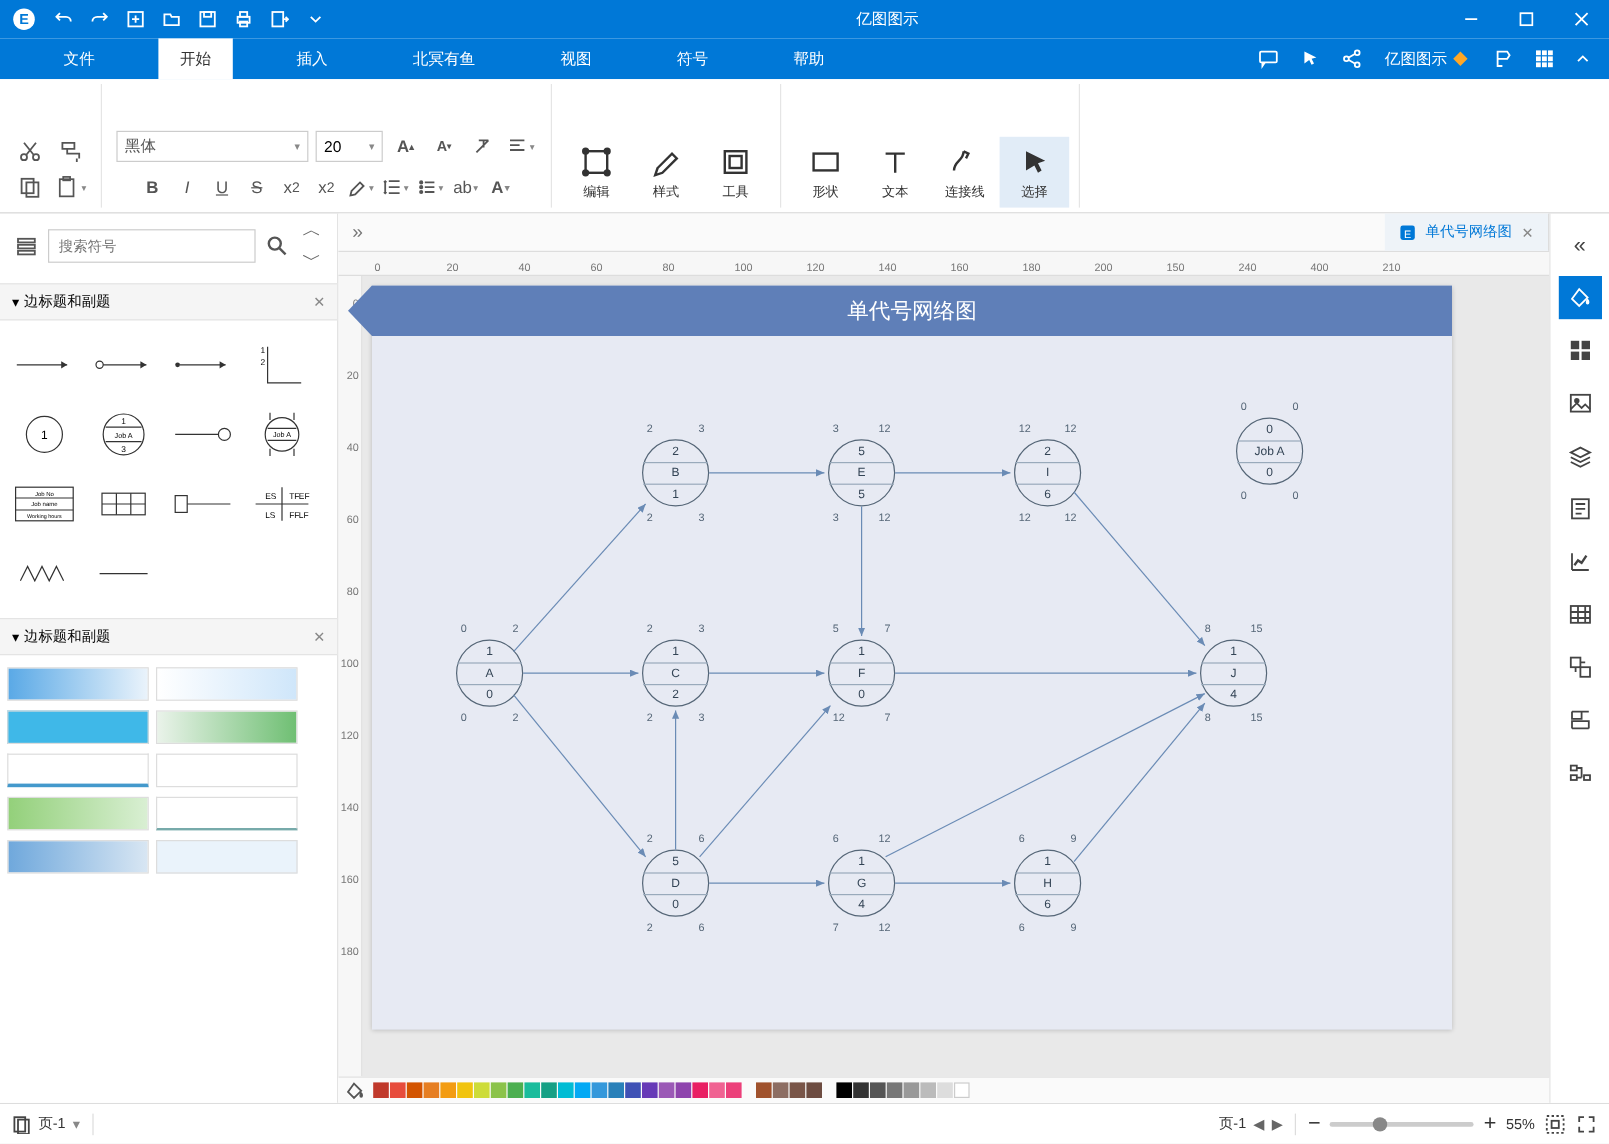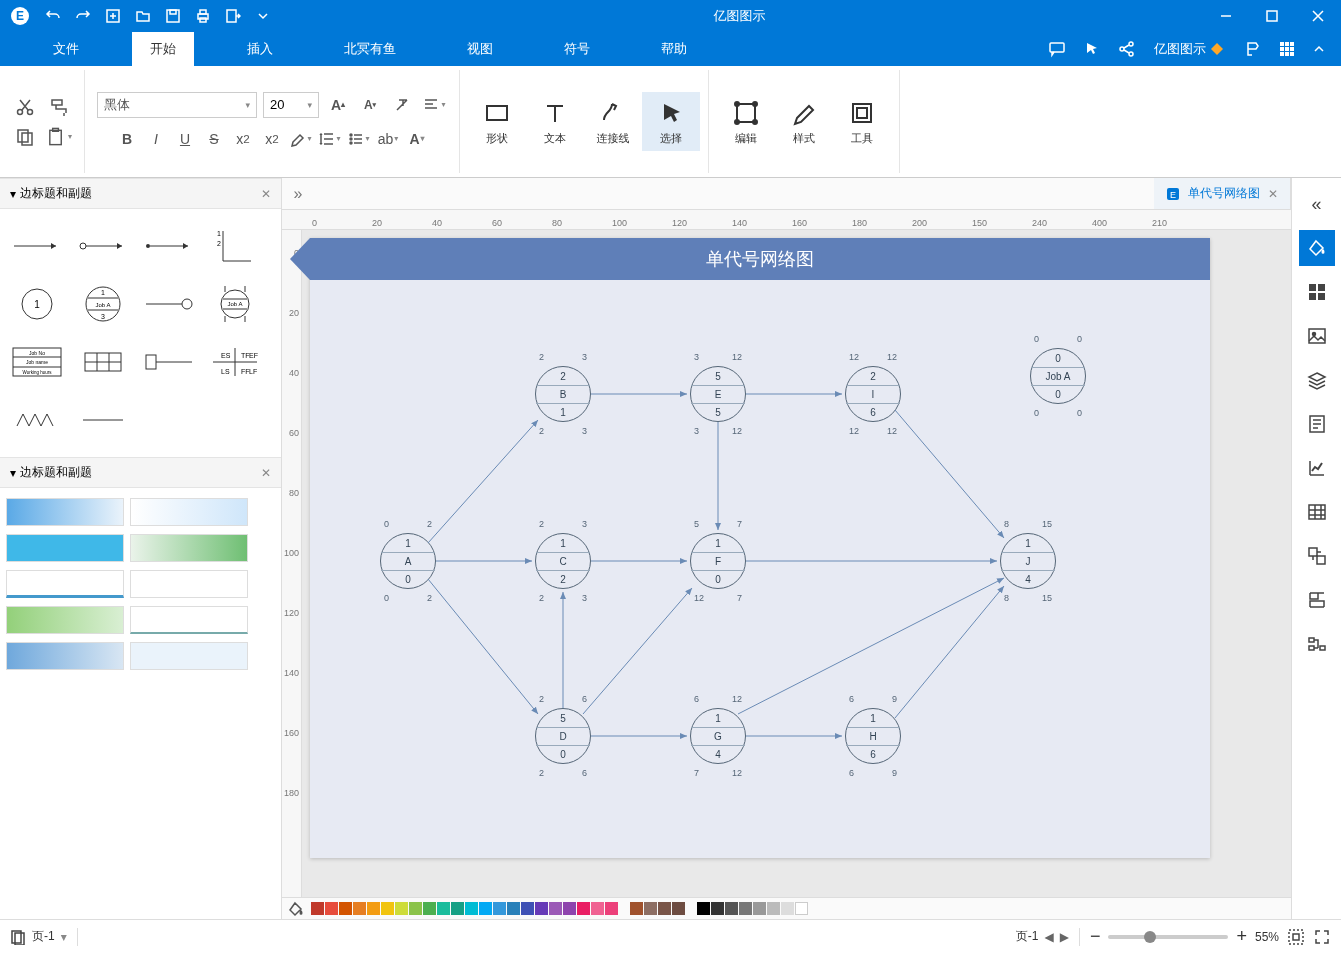--- a/index.html
+++ b/index.html
@@ -16,21 +16,21 @@
 
 
 .menubar { height: 34px; background: #0078d7; display: flex; align-items: stretch; color: #fff; font-size: 13px; }
 .menubar .tab { padding: 0 18px; display: flex; align-items: center; cursor: pointer; margin-left: 35px; }
 .menubar .tab.active { background: #fff; color: #333; }
 .menubar .right-tools { margin-left: auto; display: flex; align-items: center; gap: 6px; padding: 0 10px; }
 .menubar .rt-btn { padding: 2px 6px; cursor: pointer; display:flex;align-items:center;gap:3px; }
 
 
 .ribbon { height: 112px; background: #fff; border-bottom: 1px solid #ccc; display: flex; align-items: stretch; padding: 4px 0; }
-.rgroup { display: flex; align-items: center; padding: 0 8px; border-right: 1px solid #e5e5e5; }
+.rgroup { display: flex; align-items: flex-end; padding: 0 8px; border-right: 1px solid #e5e5e5; }
 .rcol { display:flex; flex-direction:column; align-items:center; gap:4px; padding:4px 4px; }
 .rbig { width: 58px; display: flex; flex-direction: column; align-items: center; gap: 4px; cursor: pointer; padding: 6px 2px; font-size: 12px; color: #333; }
 .rbig.sel { background: #e1ecf7; }
 .rbig .lbl { font-size: 11px; text-align:center; line-height:1.2; }
 .fontrow { display: flex; align-items: center; gap: 6px; }
 .fontname { width: 160px; height: 26px; border: 1px solid #ccc; display: flex; align-items: center; padding: 0 6px; font-size: 13px; color:#555; }
 .fontsize { width: 56px; height: 26px; border: 1px solid #ccc; display: flex; align-items: center; padding: 0 6px; font-size: 13px; }
 .iconrow { display: flex; gap: 3px; }
 .iconbtn { width: 26px; height: 26px; display: flex; align-items: center; justify-content: center; color: #555; cursor: pointer; font-size: 14px; }
 .iconbtn .caret { font-size: 8px; color:#888; margin-left:1px; }
@@ -319,46 +319,20 @@
             <span class="caret">▾</span>
           </div>
         <div class="iconbtn">ab<span class="caret">▾</span></div>
         <div class="iconbtn" style="font-weight:bold;">A<div style="height:3px;background:#c00;margin-top:1px;"></div><span class="caret">▾</span></div>
       </div>
     </div>
   </div>
   <div class="rgroup">
     <div class="rbig">
         <svg width="30" height="30" viewBox="0 0 30 30" fill="none" stroke="#333" stroke-width="2">
-          <rect x="5" y="8" width="20" height="14"></rect>
-        </svg>
-        <span class="lbl">形状</span>
-      </div>
-    <div class="rbig">
-        <svg width="30" height="30" viewBox="0 0 30 30" fill="none" stroke="#333" stroke-width="2">
-          <path d="M7 8h16M15 8v16"></path>
-        </svg>
-        <span class="lbl">文本</span>
-      </div>
-    <div class="rbig">
-        <svg width="30" height="30" viewBox="0 0 30 30" fill="none" stroke="#333" stroke-width="2">
-          <path d="M6 22c0-8 8-8 8-16M14 6l4 2-2 4"></path>
-        </svg>
-        <span class="lbl">连接线</span>
-      </div>
-    <div class="rbig sel">
-        <svg width="30" height="30" viewBox="0 0 30 30" fill="#333">
-          <path d="M8 6l16 8-6 2 3 6-3 2-3-6-7 4z"></path>
-        </svg>
-        <span class="lbl">选择</span>
-      </div>
-  </div>
-  <div class="rgroup">
-    <div class="rbig">
-        <svg width="30" height="30" viewBox="0 0 30 30" fill="none" stroke="#333" stroke-width="2">
           <rect x="6" y="6" width="18" height="18"></rect>
           <circle cx="6" cy="6" r="2" fill="#333"></circle>
           <circle cx="24" cy="6" r="2" fill="#333"></circle>
           <circle cx="6" cy="24" r="2" fill="#333"></circle>
           <circle cx="24" cy="24" r="2" fill="#333"></circle>
         </svg>
         <span class="lbl">编辑</span>
       </div>
     <div class="rbig">
         <svg width="30" height="30" viewBox="0 0 30 30" fill="none" stroke="#333" stroke-width="2">
@@ -367,25 +341,71 @@
         <span class="lbl">样式</span>
       </div>
     <div class="rbig">
         <svg width="30" height="30" viewBox="0 0 30 30" fill="none" stroke="#333" stroke-width="2">
           <rect x="6" y="6" width="18" height="18"></rect>
           <rect x="10" y="10" width="10" height="10"></rect>
         </svg>
         <span class="lbl">工具</span>
       </div>
   </div>
+  <div class="rgroup">
+    <div class="rbig">
+        <svg width="30" height="30" viewBox="0 0 30 30" fill="none" stroke="#333" stroke-width="2">
+          <rect x="5" y="8" width="20" height="14"></rect>
+        </svg>
+        <span class="lbl">形状</span>
+      </div>
+    <div class="rbig">
+        <svg width="30" height="30" viewBox="0 0 30 30" fill="none" stroke="#333" stroke-width="2">
+          <path d="M7 8h16M15 8v16"></path>
+        </svg>
+        <span class="lbl">文本</span>
+      </div>
+    <div class="rbig">
+        <svg width="30" height="30" viewBox="0 0 30 30" fill="none" stroke="#333" stroke-width="2">
+          <path d="M6 22c0-8 8-8 8-16M14 6l4 2-2 4"></path>
+        </svg>
+        <span class="lbl">连接线</span>
+      </div>
+    <div class="rbig sel">
+        <svg width="30" height="30" viewBox="0 0 30 30" fill="#333">
+          <path d="M8 6l16 8-6 2 3 6-3 2-3-6-7 4z"></path>
+        </svg>
+        <span class="lbl">选择</span>
+      </div>
+  </div>
 </div>
 
 <div class="main">
 
   <div class="sidebar-left">
+    <div class="search-row">
+      <div class="iconbtn">
+          <svg width="18" height="18" viewBox="0 0 18 18" fill="none" stroke="#555" stroke-width="1.5">
+            <rect x="2" y="3" width="14" height="3"></rect>
+            <rect x="2" y="8" width="14" height="3"></rect>
+            <rect x="2" y="13" width="14" height="3"></rect>
+          </svg>
+        </div>
+      <input class="search-input" placeholder="搜索符号" style="">
+      <div class="iconbtn">
+          <svg width="18" height="18" viewBox="0 0 18 18" fill="none" stroke="#555" stroke-width="2">
+            <circle cx="7" cy="7" r="5"></circle>
+            <path d="M11 11l5 5"></path>
+          </svg>
+        </div>
+      <div class="chev-col">
+        <span>︿</span>
+        <span>﹀</span>
+      </div>
+    </div>
     <div class="shapelib-title">▾ <span>边标题和副题</span><span class="close-x">✕</span></div>
     <div class="shape-grid">
       <div class="shape-cell">
           <svg width="50" height="20">
             <line x1="2" y1="10" x2="44" y2="10" stroke="#333"></line>
             <path d="M44 10l-5-3v6z" fill="#333"></path>
           </svg>
         </div>
       <div class="shape-cell">
           <svg width="50" height="20">

